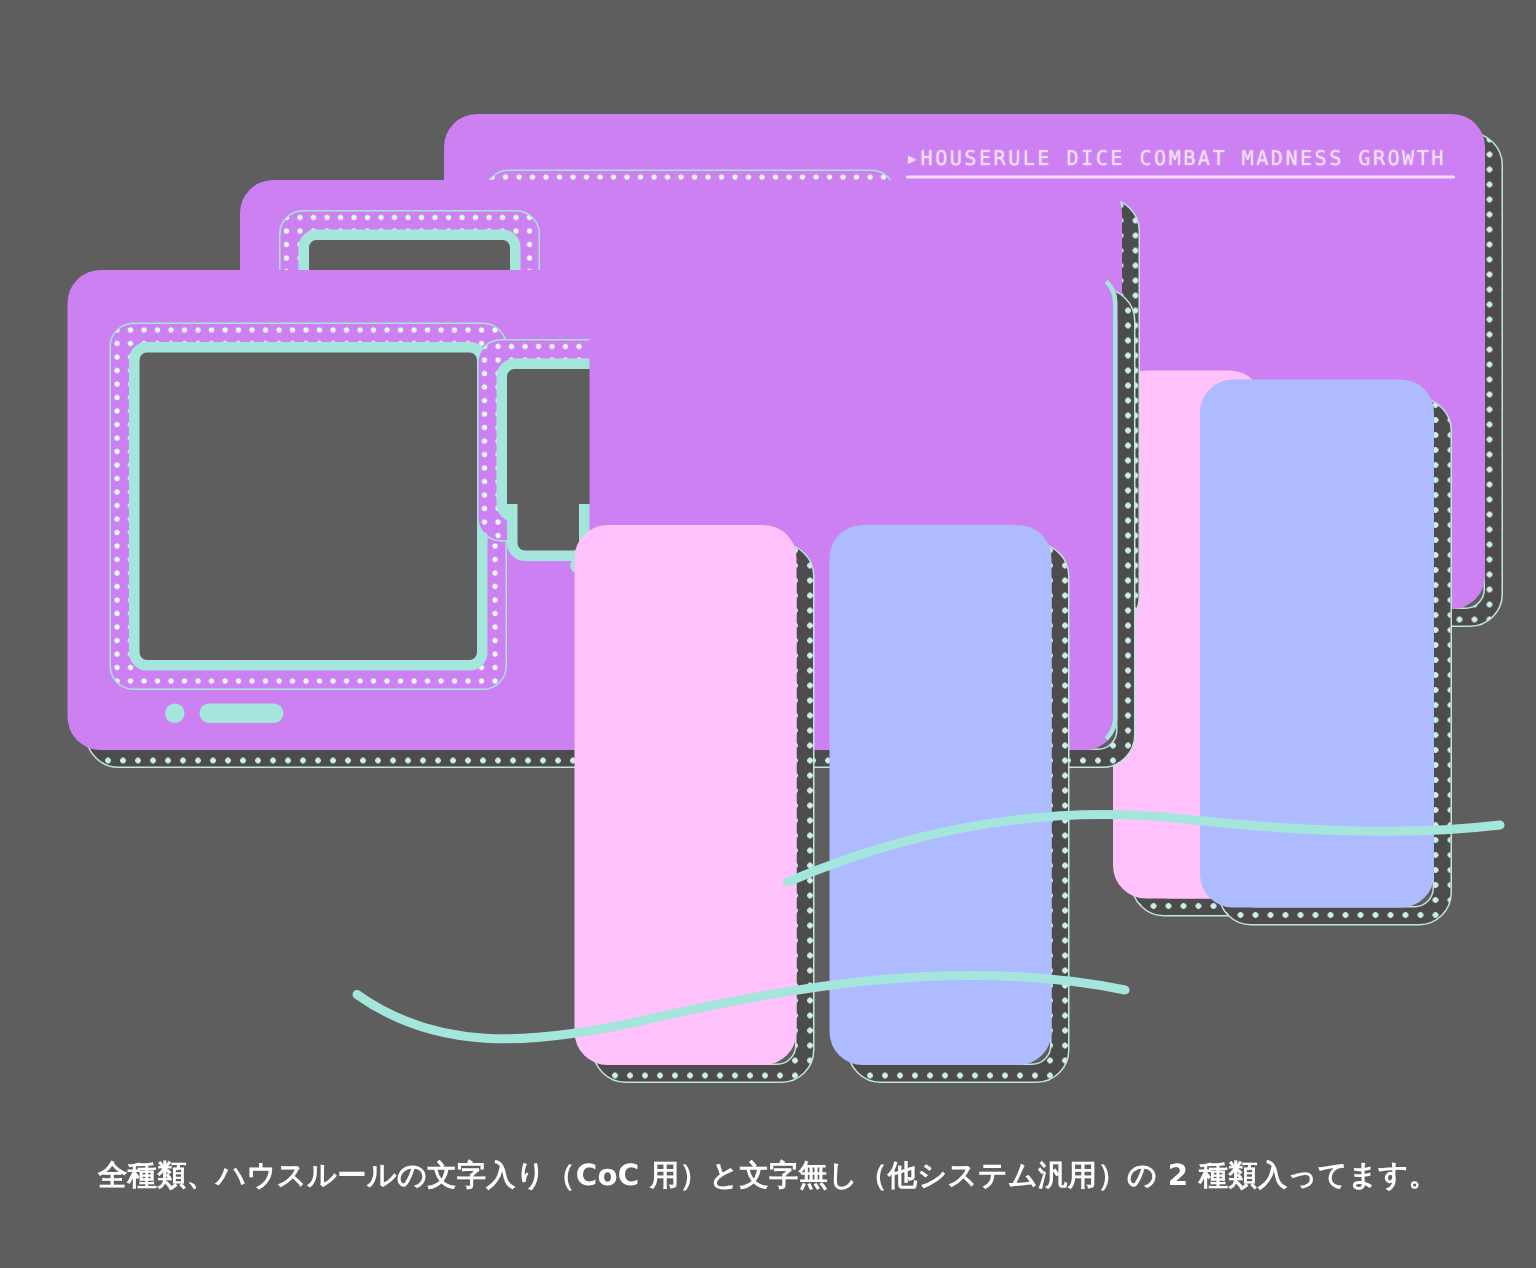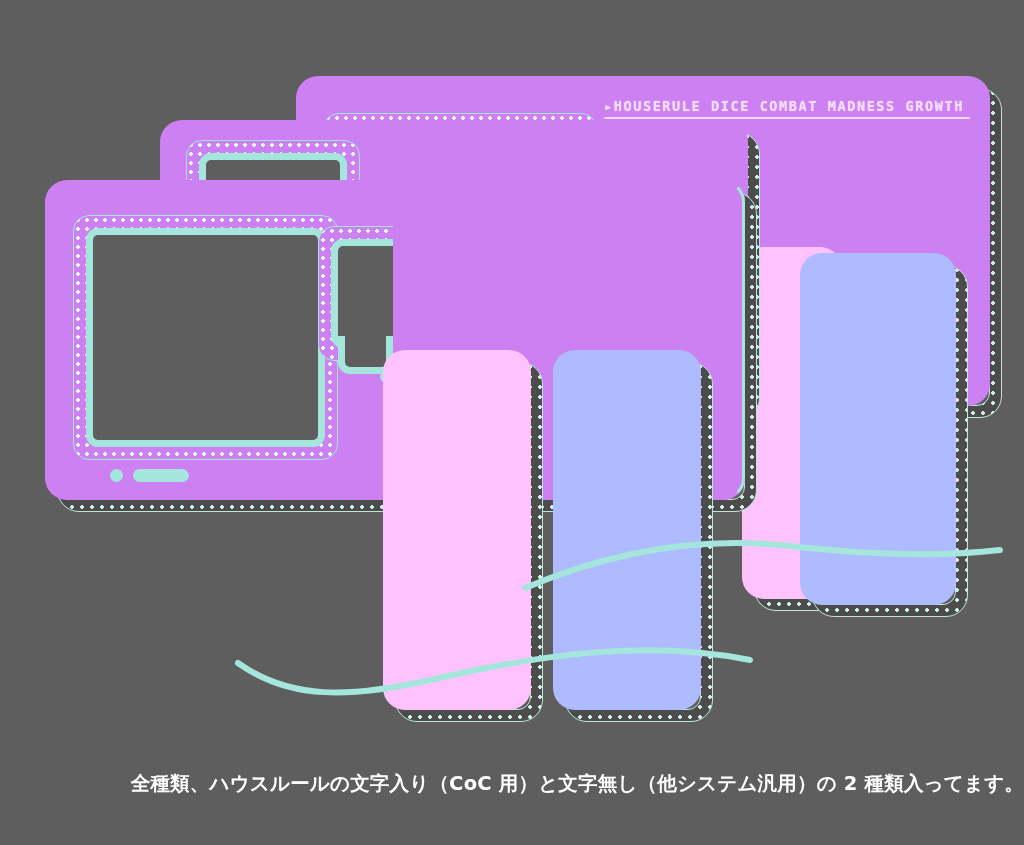--- a/index.html
+++ b/index.html
@@ -83,36 +83,36 @@
   .pill{
     position:absolute;height:13px;border-radius:7px;background:#a5e6dc;
   }
 
   
   .navwrap{position:absolute;}
   .navtext{
     color:#f3dcff;
     font-family:"DejaVu Sans Mono","Liberation Mono",monospace;
     font-size:13.5px;
-    font-weight:bold;
+    font-weight:normal;
     letter-spacing:1.6px;
     white-space:nowrap;
     text-shadow:0 0 1px #f3dcff;
   }
   .navrule{
     margin-top:3px;height:2px;background:#f1d9ff;border-radius:1px;
   }
 
   
   .waves{position:absolute;left:0;top:0;width:1024px;height:845px;pointer-events:none;}
 
   
   .caption{
     position:absolute;left:0;bottom:48px;width:1024px;
-    text-align:right;
+    text-align:center;
     color:#ffffff;
     font-size:19.5px;
     font-weight:bold;
     letter-spacing:0.2px;
     font-family:"DejaVu Sans","Liberation Sans",sans-serif;
   }
 </style>
 </head>
 <body>
 

